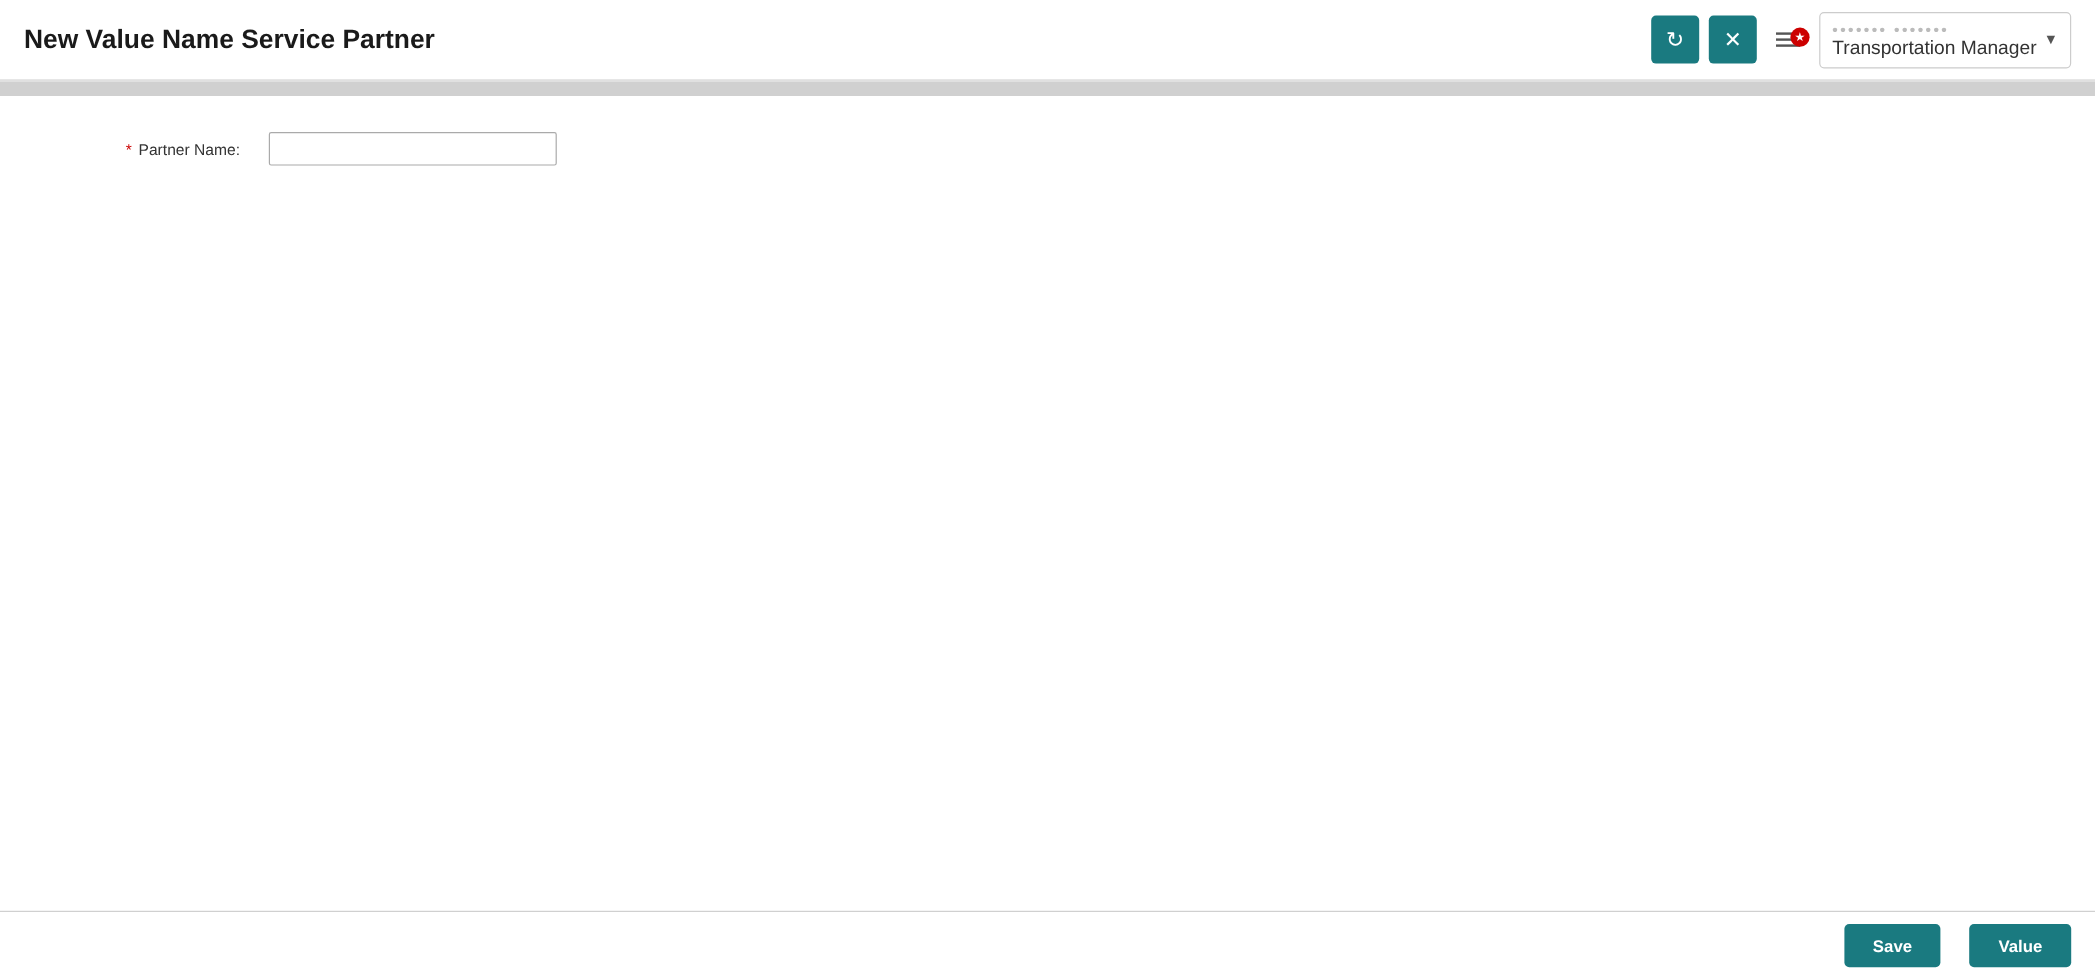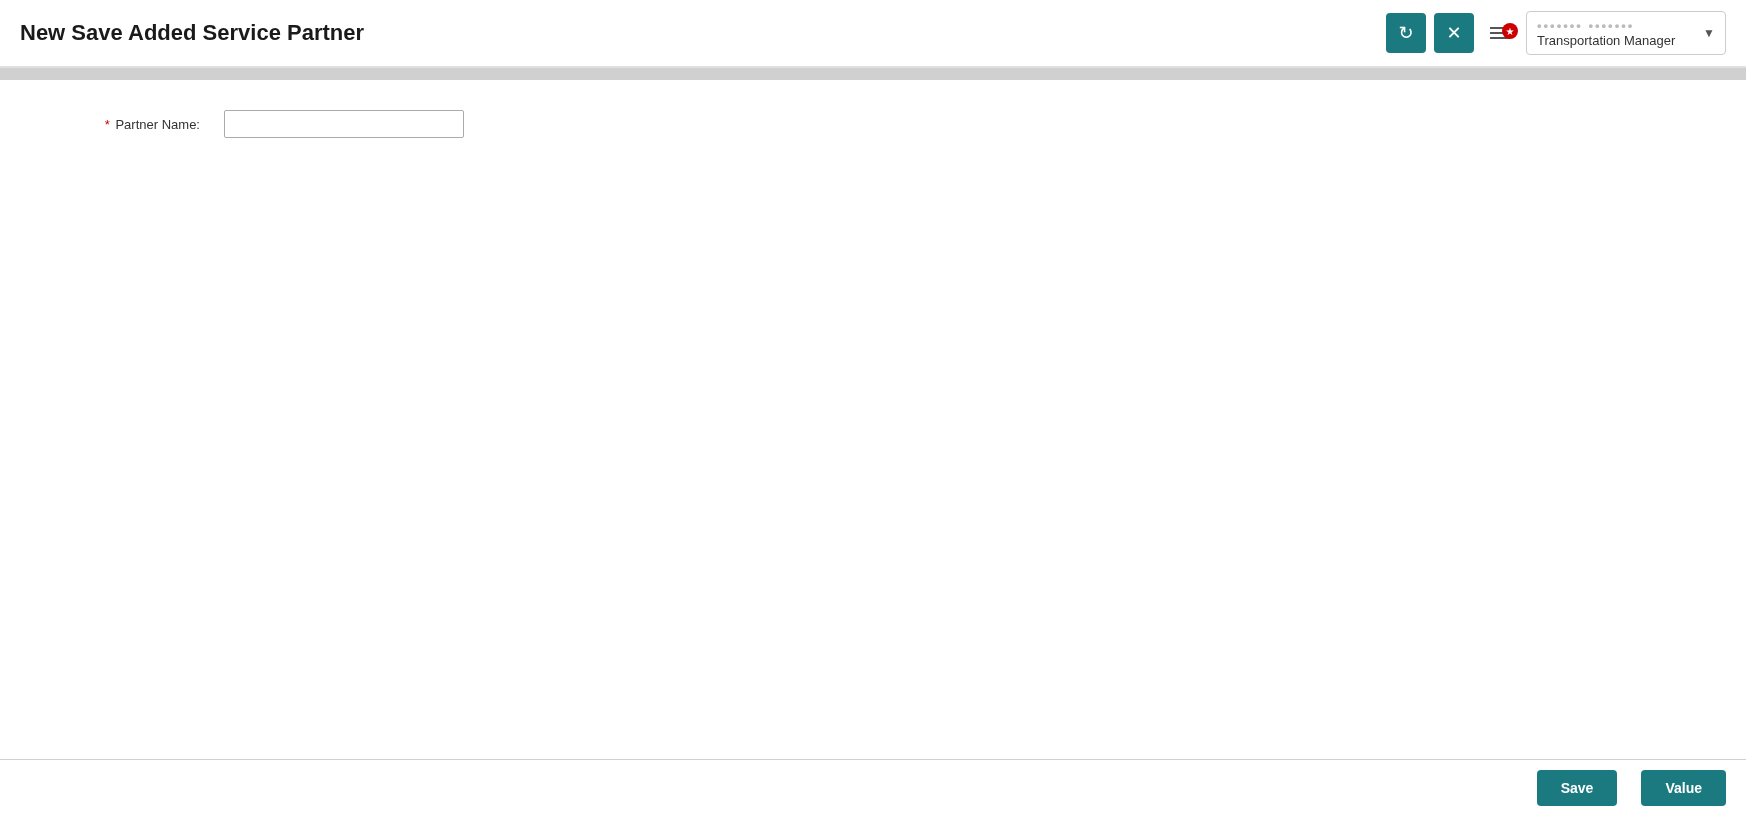--- a/index.html
+++ b/index.html
@@ -107,21 +107,21 @@
       flex-direction: column;
     }
 
     .user-name {
       font-size: 13px;
       font-weight: bold;
       color: #666;
     }
 
     .user-role {
-      font-size: 13px;
+      font-size: 16px;
       color: #333;
     }
 
     .chevron-down {
       font-size: 12px;
       color: #555;
     }
 
     
     .toolbar-separator {
@@ -226,21 +226,21 @@
       display: block;
       width: 20px;
       height: 2px;
       background: #555;
     }
   </style>
 </head>
 <body>
 
 <div class="header">
-  <h1 class="header-title">New Save Added Service Partner</h1>
+  <h1 class="header-title">New Value Name Service Partner</h1>
   <div class="header-actions">
     <button class="btn-icon btn-refresh" title="Refresh">
       <span>↻</span>
     </button>
     <button class="btn-icon btn-close" title="Close">
       <span>✕</span>
     </button>
     <button class="btn-menu" title="Menu">
       <div class="menu-lines">
         <span></span>

